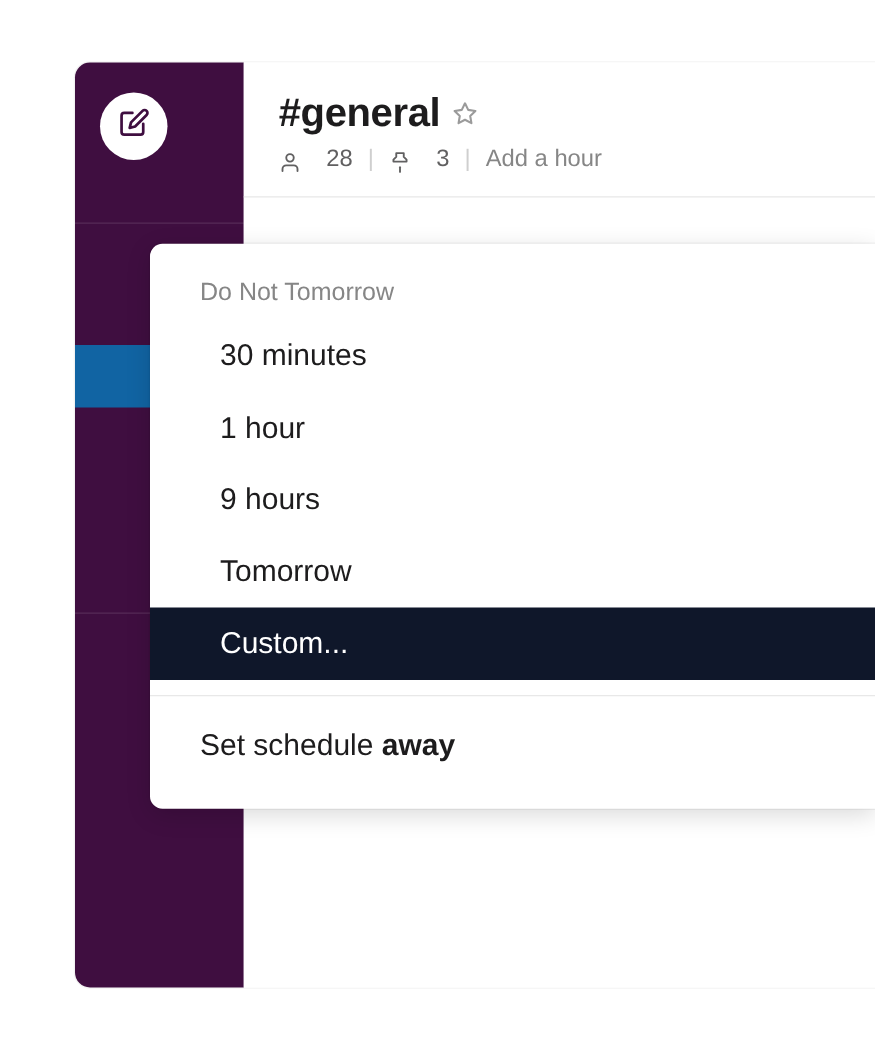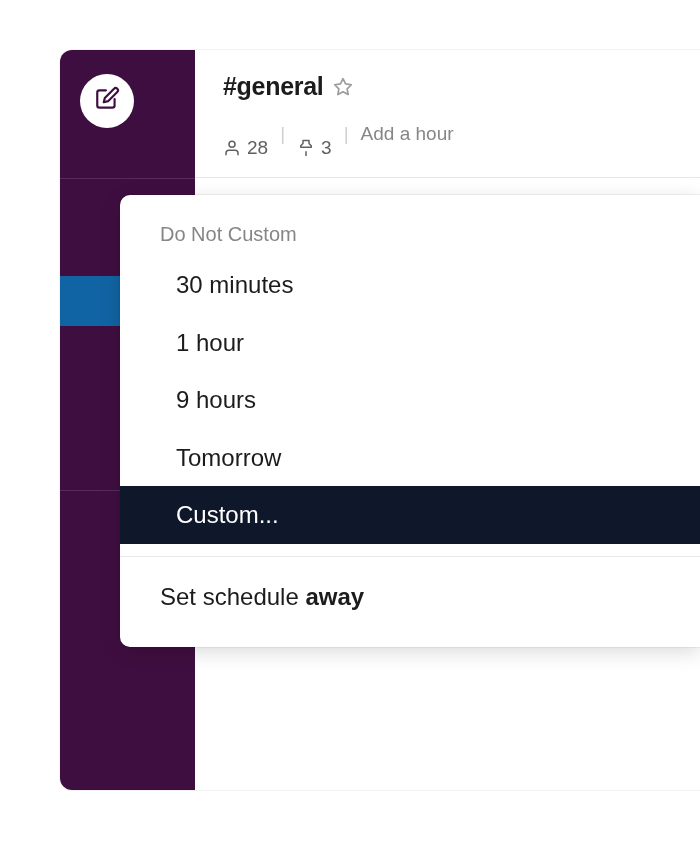--- a/index.html
+++ b/index.html
@@ -71,21 +71,21 @@
       padding: 22px 28px 18px 28px;
       border-bottom: 1px solid #e8e8e8;
     }
     .channel-title-row {
       display: flex;
       align-items: center;
       gap: 10px;
       margin-bottom: 8px;
     }
     .channel-name {
-      font-size: 25px;
+      font-size: 32px;
       font-weight: 900;
       color: #1d1c1d;
       letter-spacing: -0.3px;
     }
     .star-icon {
       color: #616061;
       display: inline-flex;
     }
     .star-icon svg {
       width: 20px;
@@ -93,23 +93,22 @@
     }
     .channel-meta {
       display: flex;
       align-items: center;
       gap: 12px;
       color: #616061;
       font-size: 19px;
     }
     .meta-item {
       display: inline-flex;
-      align-items: center;
-      gap: 6px;
-      margin-top: 28px;
+      align-items: flex-end;
+      gap: 20px;
     }
     .meta-item svg {
       width: 18px;
       height: 18px;
     }
     .meta-sep {
       color: #cfcfcf;
     }
     .add-topic {
       color: #868686;
@@ -204,21 +203,21 @@
           <span>3</span>
         </span>
         <span class="meta-sep">|</span>
         <span class="add-topic">Add a hour</span>
       </div>
     </div>
   </div>
 </div>
 
 <div class="menu-popover">
-  <div class="menu-header">Do Not Custom</div>
+  <div class="menu-header">Do Not Tomorrow</div>
   <div class="menu-item">30 minutes</div>
   <div class="menu-item">1 hour</div>
   <div class="menu-item">9 hours</div>
   <div class="menu-item">Tomorrow</div>
   <div class="menu-item selected">Custom...</div>
   <div class="menu-divider"></div>
   <div class="menu-item-secondary">
     <span>Set schedule </span><span class="away-bold">away</span>
   </div>
 </div>

